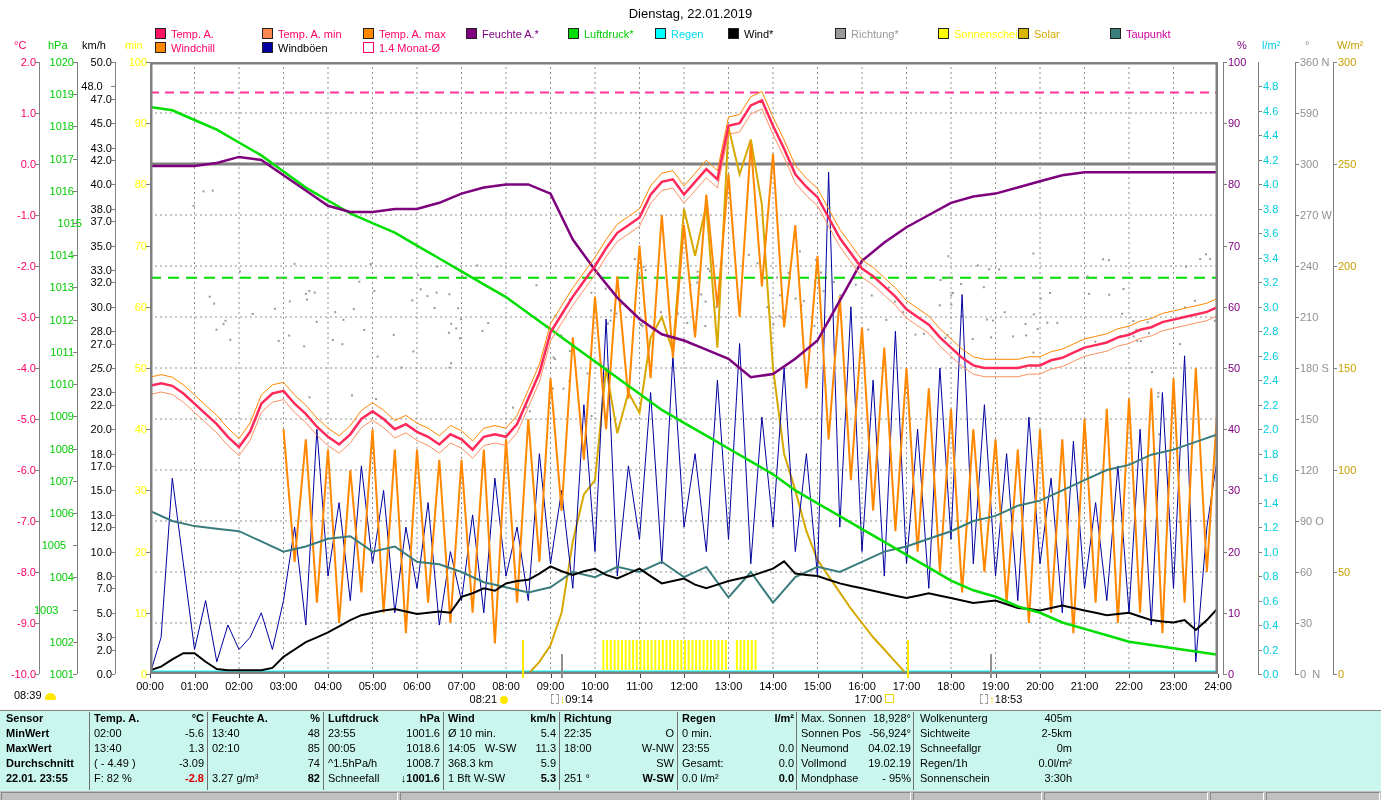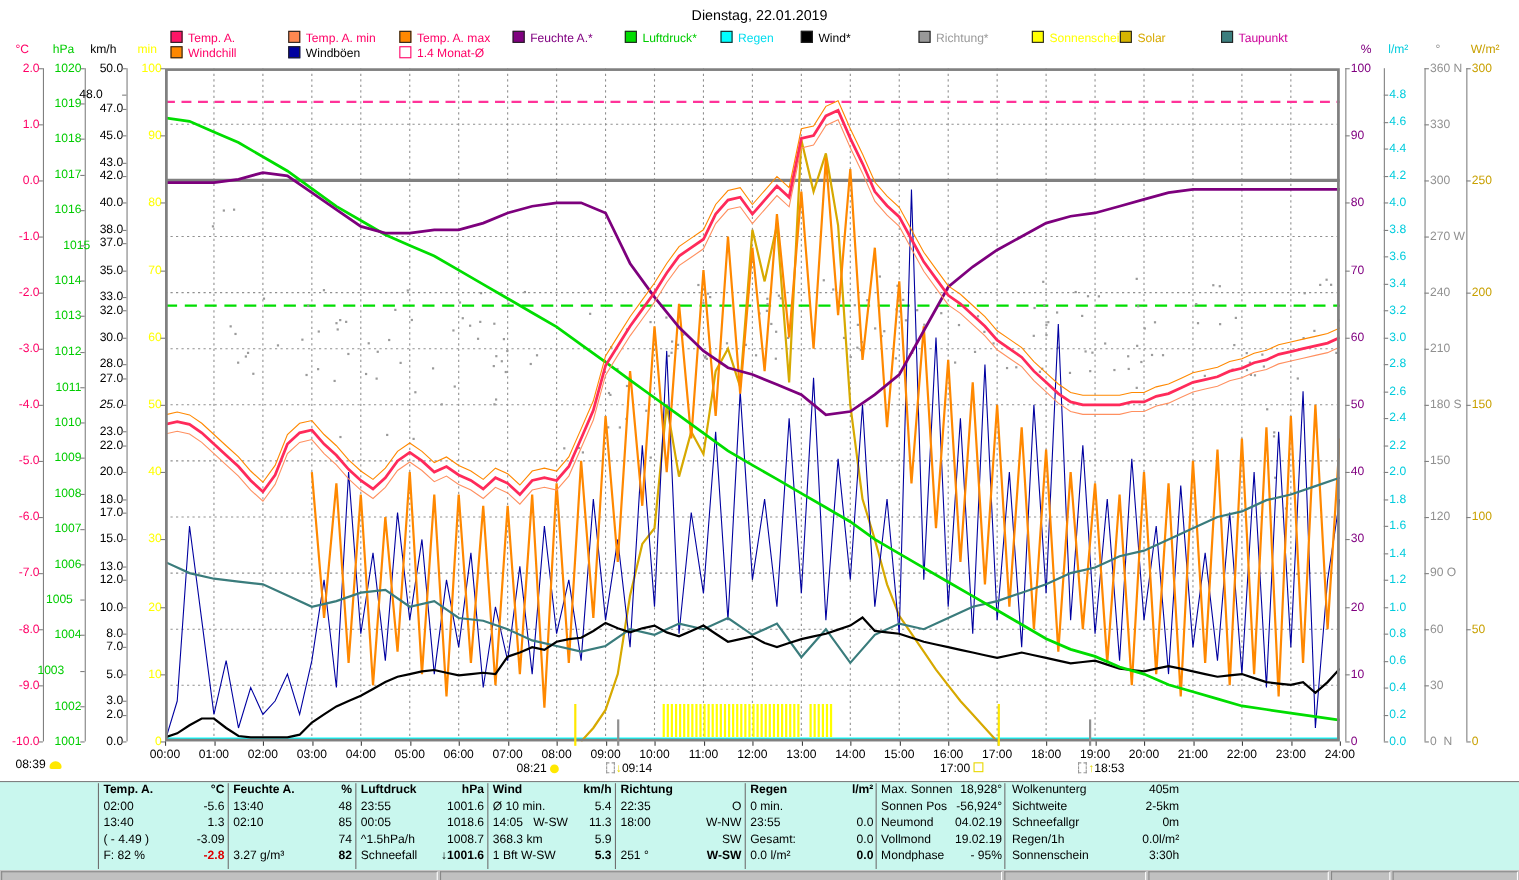--- a/index.html
+++ b/index.html
@@ -117,21 +117,21 @@
     <div class="ticklabel" style="top: 604.579px; color: rgb(0, 204, 0); width: 40px; left: 34px; text-align: left;">1003</div>
     <div class="tickdash" style="top: 609.579px; width: 4px; left: 73px;"></div>
     <div class="ticklabel" style="top: 636.789px; color: rgb(0, 204, 0); width: 40px; left: 34px; text-align: right;">1002</div>
     <div class="tickdash" style="top: 641.789px; width: 4px; left: 73px;"></div>
     <div class="ticklabel" style="top: 669px; color: rgb(0, 204, 0); width: 40px; left: 34px; text-align: right;">1001</div>
     <div class="tickdash" style="top: 674px; width: 4px; left: 73px;"></div>
     <div class="unit-label" style="left: 82px; top: 40px; color: rgb(0, 0, 0);">km/h</div>
     <div class="axline" style="left: 115px; top: 62px; height: 612px;"></div>
     <div class="ticklabel" style="top: 57px; color: rgb(0, 0, 0); width: 40px; left: 72px; text-align: right;">50.0</div>
     <div class="tickdash" style="top: 62px; width: 4px; left: 111px;"></div>
-    <div class="ticklabel" style="top: 81.48px; color: rgb(0, 0, 0); width: 40px; left: 72px; text-align: left;">48.0</div>
+    <div class="ticklabel" style="top: 81.48px; color: rgb(0, 0, 0); width: 40px; left: 72px; text-align: center;">48.0</div>
     <div class="tickdash" style="top: 86.48px; width: 4px; left: 111px;"></div>
     <div class="ticklabel" style="top: 93.72px; color: rgb(0, 0, 0); width: 40px; left: 72px; text-align: right;">47.0</div>
     <div class="tickdash" style="top: 98.72px; width: 4px; left: 111px;"></div>
     <div class="ticklabel" style="top: 118.2px; color: rgb(0, 0, 0); width: 40px; left: 72px; text-align: right;">45.0</div>
     <div class="tickdash" style="top: 123.2px; width: 4px; left: 111px;"></div>
     <div class="ticklabel" style="top: 142.68px; color: rgb(0, 0, 0); width: 40px; left: 72px; text-align: right;">43.0</div>
     <div class="tickdash" style="top: 147.68px; width: 4px; left: 111px;"></div>
     <div class="ticklabel" style="top: 154.92px; color: rgb(0, 0, 0); width: 40px; left: 72px; text-align: right;">42.0</div>
     <div class="tickdash" style="top: 159.92px; width: 4px; left: 111px;"></div>
     <div class="ticklabel" style="top: 179.4px; color: rgb(0, 0, 0); width: 40px; left: 72px; text-align: right;">40.0</div>
@@ -280,21 +280,21 @@
     <div class="ticklabel" style="top: 620.04px; color: rgb(0, 204, 221); left: 1263px;">0.4</div>
     <div class="tickdash" style="top: 625.04px; width: 4px; left: 1258px;"></div>
     <div class="ticklabel" style="top: 644.52px; color: rgb(0, 204, 221); left: 1263px;">0.2</div>
     <div class="tickdash" style="top: 649.52px; width: 4px; left: 1258px;"></div>
     <div class="ticklabel" style="top: 669px; color: rgb(0, 204, 221); left: 1263px;">0.0</div>
     <div class="tickdash" style="top: 674px; width: 4px; left: 1258px;"></div>
     <div class="unit-label" style="left: 1305px; top: 40px; color: rgb(144, 144, 144);">°</div>
     <div class="axline" style="left: 1295px; top: 62px; height: 612px;"></div>
     <div class="ticklabel" style="top: 57px; color: rgb(144, 144, 144); left: 1300px;">360 N</div>
     <div class="tickdash" style="top: 62px; width: 4px; left: 1295px;"></div>
-    <div class="ticklabel" style="top: 108px; color: rgb(144, 144, 144); left: 1300px;">330</div>
+    <div class="ticklabel" style="top: 108px; color: rgb(144, 144, 144); left: 1300px;">590</div>
     <div class="tickdash" style="top: 113px; width: 4px; left: 1295px;"></div>
     <div class="ticklabel" style="top: 159px; color: rgb(144, 144, 144); left: 1300px;">300</div>
     <div class="tickdash" style="top: 164px; width: 4px; left: 1295px;"></div>
     <div class="ticklabel" style="top: 210px; color: rgb(144, 144, 144); left: 1300px;">270 W</div>
     <div class="tickdash" style="top: 215px; width: 4px; left: 1295px;"></div>
     <div class="ticklabel" style="top: 261px; color: rgb(144, 144, 144); left: 1300px;">240</div>
     <div class="tickdash" style="top: 266px; width: 4px; left: 1295px;"></div>
     <div class="ticklabel" style="top: 312px; color: rgb(144, 144, 144); left: 1300px;">210</div>
     <div class="tickdash" style="top: 317px; width: 4px; left: 1295px;"></div>
     <div class="ticklabel" style="top: 363px; color: rgb(144, 144, 144); left: 1300px;">180 S</div>
@@ -678,20 +678,27 @@
     <div class="anno" style="left: 550.869px; top: 693px;"><span class="moonbox"></span><span class="arr">↓</span><span>09:14</span></div>
     <div class="anno" style="left: 854.5px; top: 693px;"><span>17:00</span><span class="sunset-sq"></span></div>
     <div class="anno" style="left: 980.293px; top: 693px;"><span class="moonbox"></span><span class="arr">↑</span><span>18:53</span></div>
   </div>
 
 <div class="anno" style="left:14px;top:689px">
   <span>08:39</span><span class="sun-dot" style="width:11px;height:7px;border-radius:6px 6px 2px 2px"></span>
 </div>
 
 <div id="table-panel">
+    <div class="tcol" style="left: 6px; width: 80px;">
+      <div class="trow b">Sensor</div>
+      <div class="trow b">MinWert</div>
+      <div class="trow b">MaxWert</div>
+      <div class="trow b">Durchschnitt</div>
+      <div class="trow b">22.01. 23:55</div>
+    </div>
     <div class="tsep" style="left: 89px;"></div>
     <div class="tsep" style="left: 207px;"></div>
     <div class="tsep" style="left: 323px;"></div>
     <div class="tsep" style="left: 443px;"></div>
     <div class="tsep" style="left: 559px;"></div>
     <div class="tsep" style="left: 677px;"></div>
     <div class="tsep" style="left: 796px;"></div>
     <div class="tsep" style="left: 913px;"></div>
     <div class="tcol" style="left: 94px; width: 110px;">
       <div class="trow b"><span>Temp. A.</span><span>°C</span></div>

